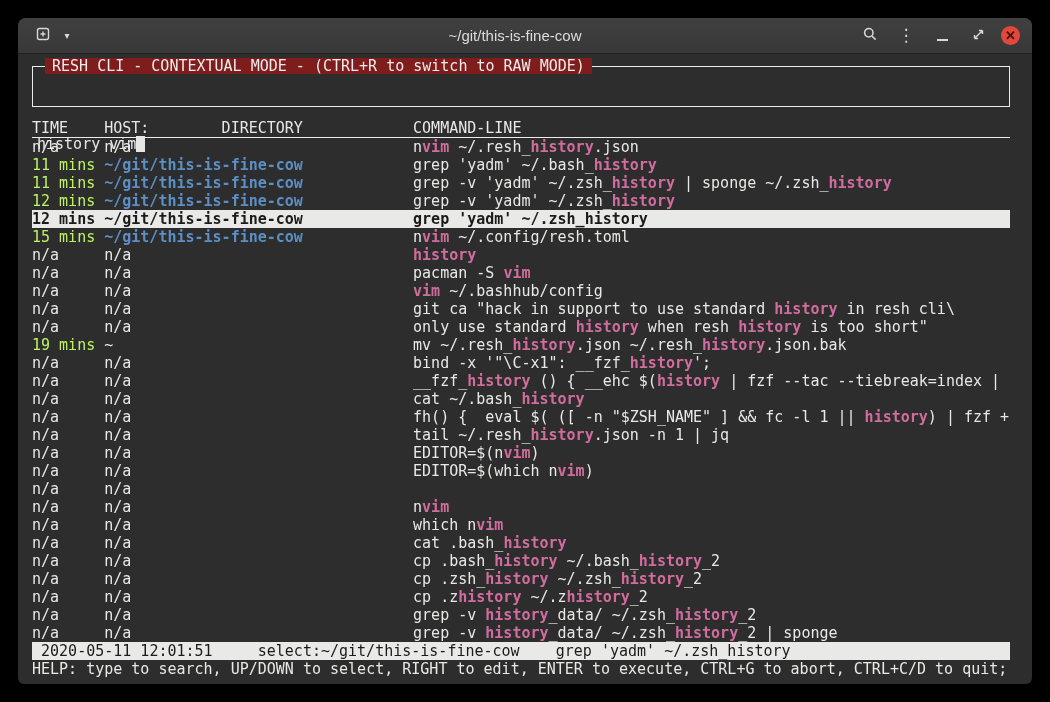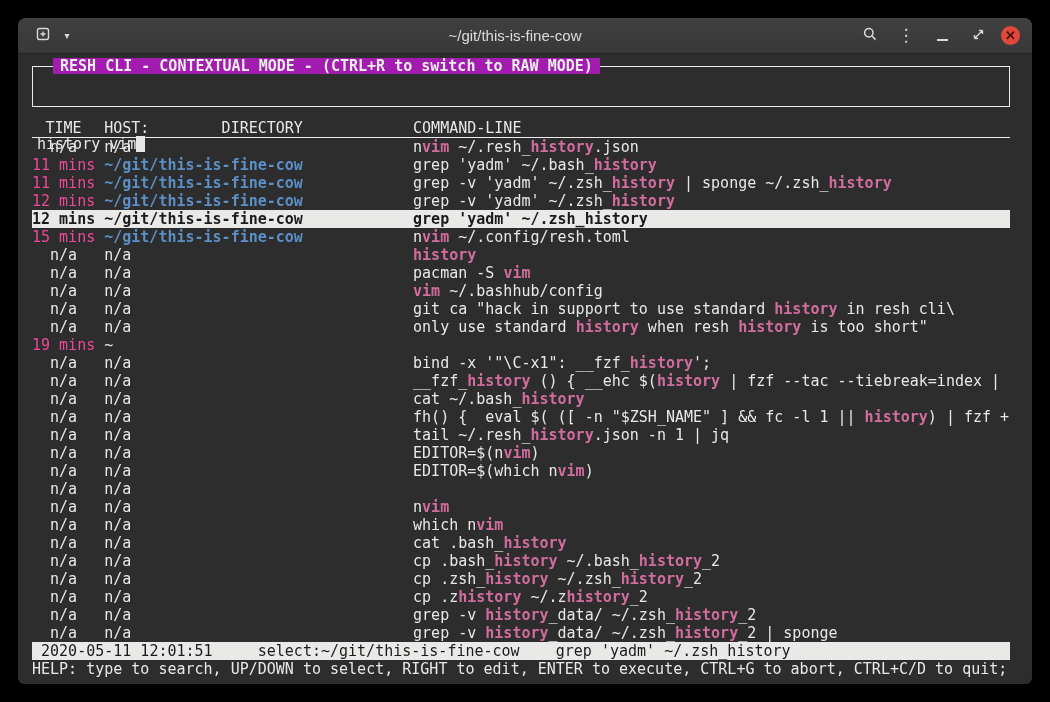--- a/index.html
+++ b/index.html
@@ -40,38 +40,38 @@
   .term {
     position:relative; height:629px; padding:6px 22px 0 14px;
     font-size:15px; color:#e8e8e6; line-height:18px;
   }
 
   .searchbox {
     position:relative; border:1px solid #ececec; height:41px;
     padding:14px 8px 0 4px; margin-top:6px; white-space:pre;
   }
   .searchbox .legend {
-    position:absolute; top:-9px; left:20px; background:#a21caf; padding:0 7px;
-    color:#ececec; white-space:pre; line-height:16px;font-weight:bold;
+    position:absolute; top:-9px; left:12px; background:#7f1d1d; padding:0 7px;
+    color:#ececec; white-space:pre; line-height:16px;
   }
   .cursor { display:inline-block; width:9px; height:16px; background:#e6e6e6; vertical-align:-3px; }
 
   .trow, .hrow {
     display:flex; column-gap:1ch; height:18px; line-height:18px;
     white-space:pre; overflow:hidden;
   }
   .hrow { margin-top:12px; border-bottom:1px solid #ececec; height:19px; }
-  .c-time  { width:7ch;  text-align:center; flex:none; }
+  .c-time  { width:7ch;  text-align:left; flex:none; }
   .c-host  { width:22ch; flex:none; }
   .c-flags { width:5ch;  text-align:left;  flex:none; color:#65a95e; font-weight:bold;margin-top:35px; }
   .c-cmd   { flex:1; overflow:hidden;margin-left:47px; }
   .hrow .c-host { display:flex; justify-content:space-between; }
   .hrow .c-flags { color:#e8e8e6; font-weight:normal; }
 
-  .t-val  { color:#ec4899; }
+  .t-val  { color:#bef264; }
   .h-path { color:#5b8fc6; font-weight:bold; }
   .hl     { color:#d16d9e; font-weight:bold;text-align:center; }
 
   .trow.selected { background:#e9e9e7; }
   .trow.selected, .trow.selected span { color:#1b1b1b !important; font-weight:bold; }
 
   .statusbar {
     display:flex; background:#e9e9e7; color:#1b1b1b; font-weight:normal;
     height:18px; line-height:18px; white-space:pre;align-items:center;
   }
@@ -153,21 +153,21 @@
         <div class="trow"><span class="c-time t-val">11 mins</span><span class="c-host h-path">~/git/this-is-fine-cow</span><span class="c-flags">G</span><span class="c-cmd"><span>grep 'yadm' ~/.bash_</span><span class="hl">history</span></span></div>
         <div class="trow"><span class="c-time t-val">11 mins</span><span class="c-host h-path">~/git/this-is-fine-cow</span><span class="c-flags">G</span><span class="c-cmd"><span>grep -v 'yadm' ~/.zsh_</span><span class="hl">history</span><span> | sponge ~/.zsh_</span><span class="hl">history</span></span></div>
         <div class="trow"><span class="c-time t-val">12 mins</span><span class="c-host h-path">~/git/this-is-fine-cow</span><span class="c-flags">G</span><span class="c-cmd"><span>grep -v 'yadm' ~/.zsh_</span><span class="hl">history</span></span></div>
         <div class="trow selected"><span class="c-time t-val">12 mins</span><span class="c-host h-path">~/git/this-is-fine-cow</span><span class="c-flags">G</span><span class="c-cmd"><span>grep 'yadm' ~/.zsh_</span><span class="hl">history</span></span></div>
         <div class="trow"><span class="c-time t-val">15 mins</span><span class="c-host h-path">~/git/this-is-fine-cow</span><span class="c-flags">G</span><span class="c-cmd"><span>n</span><span class="hl">vim</span><span> ~/.config/resh.toml</span></span></div>
         <div class="trow"><span class="c-time">n/a</span><span class="c-host">n/a</span><span class="c-flags"></span><span class="c-cmd"><span class="hl">history</span></span></div>
         <div class="trow"><span class="c-time">n/a</span><span class="c-host">n/a</span><span class="c-flags"></span><span class="c-cmd"><span>pacman -S </span><span class="hl">vim</span></span></div>
         <div class="trow"><span class="c-time">n/a</span><span class="c-host">n/a</span><span class="c-flags"></span><span class="c-cmd"><span class="hl">vim</span><span> ~/.bashhub/config</span></span></div>
         <div class="trow"><span class="c-time">n/a</span><span class="c-host">n/a</span><span class="c-flags"></span><span class="c-cmd"><span>git ca "hack in support to use standard </span><span class="hl">history</span><span> in resh cli\</span></span></div>
         <div class="trow"><span class="c-time">n/a</span><span class="c-host">n/a</span><span class="c-flags"></span><span class="c-cmd"><span>only use standard </span><span class="hl">history</span><span> when resh </span><span class="hl">history</span><span> is too short"</span></span></div>
-        <div class="trow"><span class="c-time t-val">19 mins</span><span class="c-host">~</span><span class="c-flags"></span></div>
+        <div class="trow"><span class="c-time t-val">19 mins</span><span class="c-host">~</span><span class="c-flags"></span><span class="c-cmd"><span>mv ~/.resh_</span><span class="hl">history</span><span>.json ~/.resh_</span><span class="hl">history</span><span>.json.bak</span></span></div>
         <div class="trow"><span class="c-time">n/a</span><span class="c-host">n/a</span><span class="c-flags"></span><span class="c-cmd"><span>bind -x '"\C-x1": __fzf_</span><span class="hl">history</span><span>';</span></span></div>
         <div class="trow"><span class="c-time">n/a</span><span class="c-host">n/a</span><span class="c-flags"></span><span class="c-cmd"><span>__fzf_</span><span class="hl">history</span><span> () { __ehc $(</span><span class="hl">history</span><span> | fzf --tac --tiebreak=index | perl -ne</span></span></div>
         <div class="trow"><span class="c-time">n/a</span><span class="c-host">n/a</span><span class="c-flags"></span><span class="c-cmd"><span>cat ~/.bash_</span><span class="hl">history</span></span></div>
         <div class="trow"><span class="c-time">n/a</span><span class="c-host">n/a</span><span class="c-flags"></span><span class="c-cmd"><span>fh() {  eval $( ([ -n "$ZSH_NAME" ] &amp;&amp; fc -l 1 || </span><span class="hl">history</span><span>) | fzf +s --tac</span></span></div>
         <div class="trow"><span class="c-time">n/a</span><span class="c-host">n/a</span><span class="c-flags"></span><span class="c-cmd"><span>tail ~/.resh_</span><span class="hl">history</span><span>.json -n 1 | jq</span></span></div>
         <div class="trow"><span class="c-time">n/a</span><span class="c-host">n/a</span><span class="c-flags"></span><span class="c-cmd"><span>EDITOR=$(n</span><span class="hl">vim</span><span>)</span></span></div>
         <div class="trow"><span class="c-time">n/a</span><span class="c-host">n/a</span><span class="c-flags"></span><span class="c-cmd"><span>EDITOR=$(which n</span><span class="hl">vim</span><span>)</span></span></div>
         <div class="trow"><span class="c-time">n/a</span><span class="c-host">n/a</span><span class="c-flags"></span></div>
         <div class="trow"><span class="c-time">n/a</span><span class="c-host">n/a</span><span class="c-flags"></span><span class="c-cmd"><span>n</span><span class="hl">vim</span></span></div>
         <div class="trow"><span class="c-time">n/a</span><span class="c-host">n/a</span><span class="c-flags"></span><span class="c-cmd"><span>which n</span><span class="hl">vim</span></span></div>

